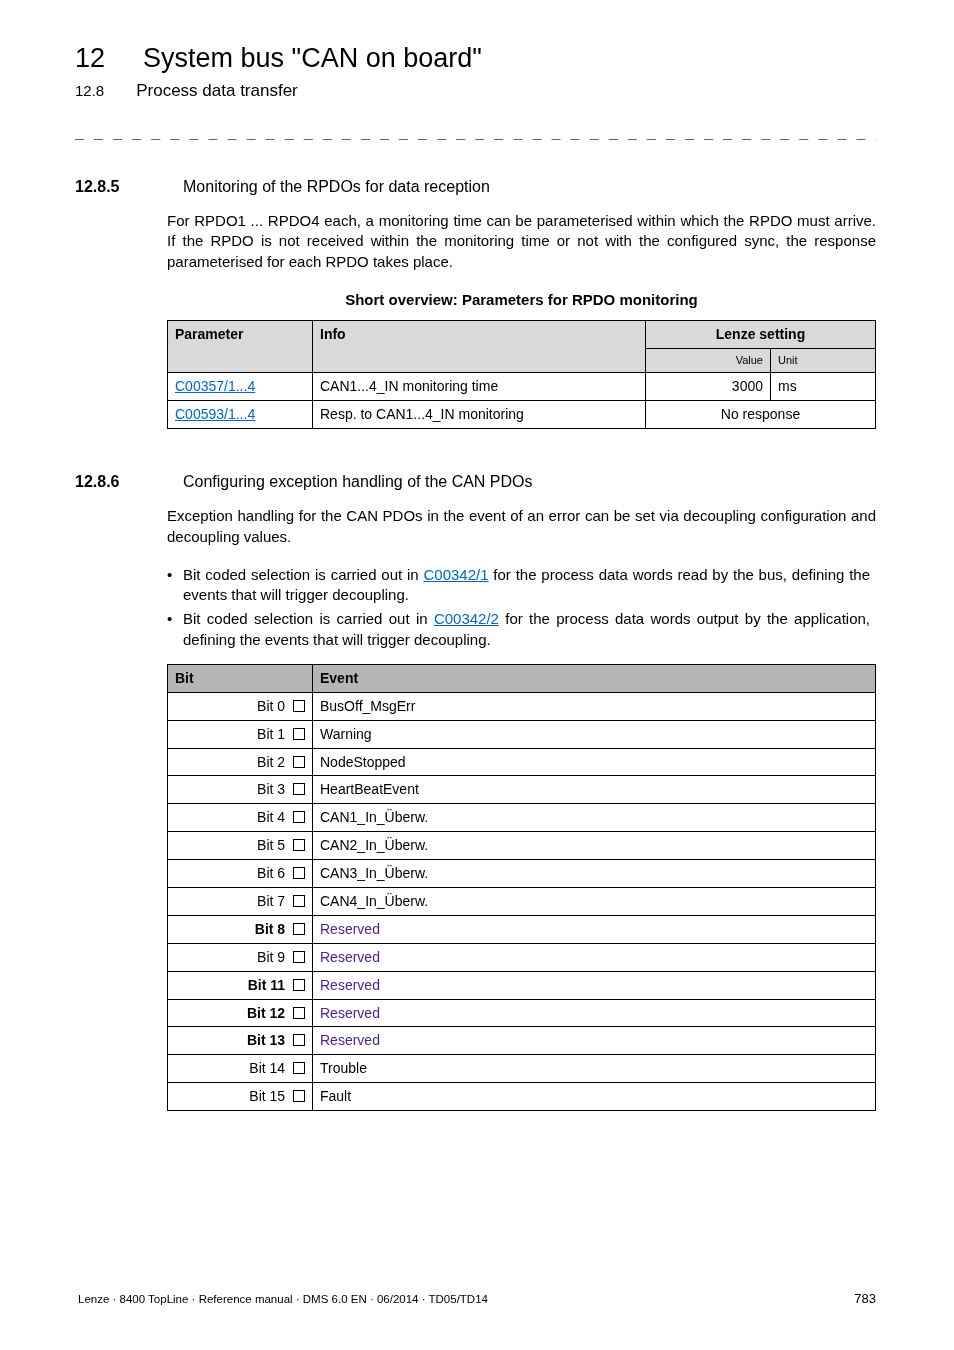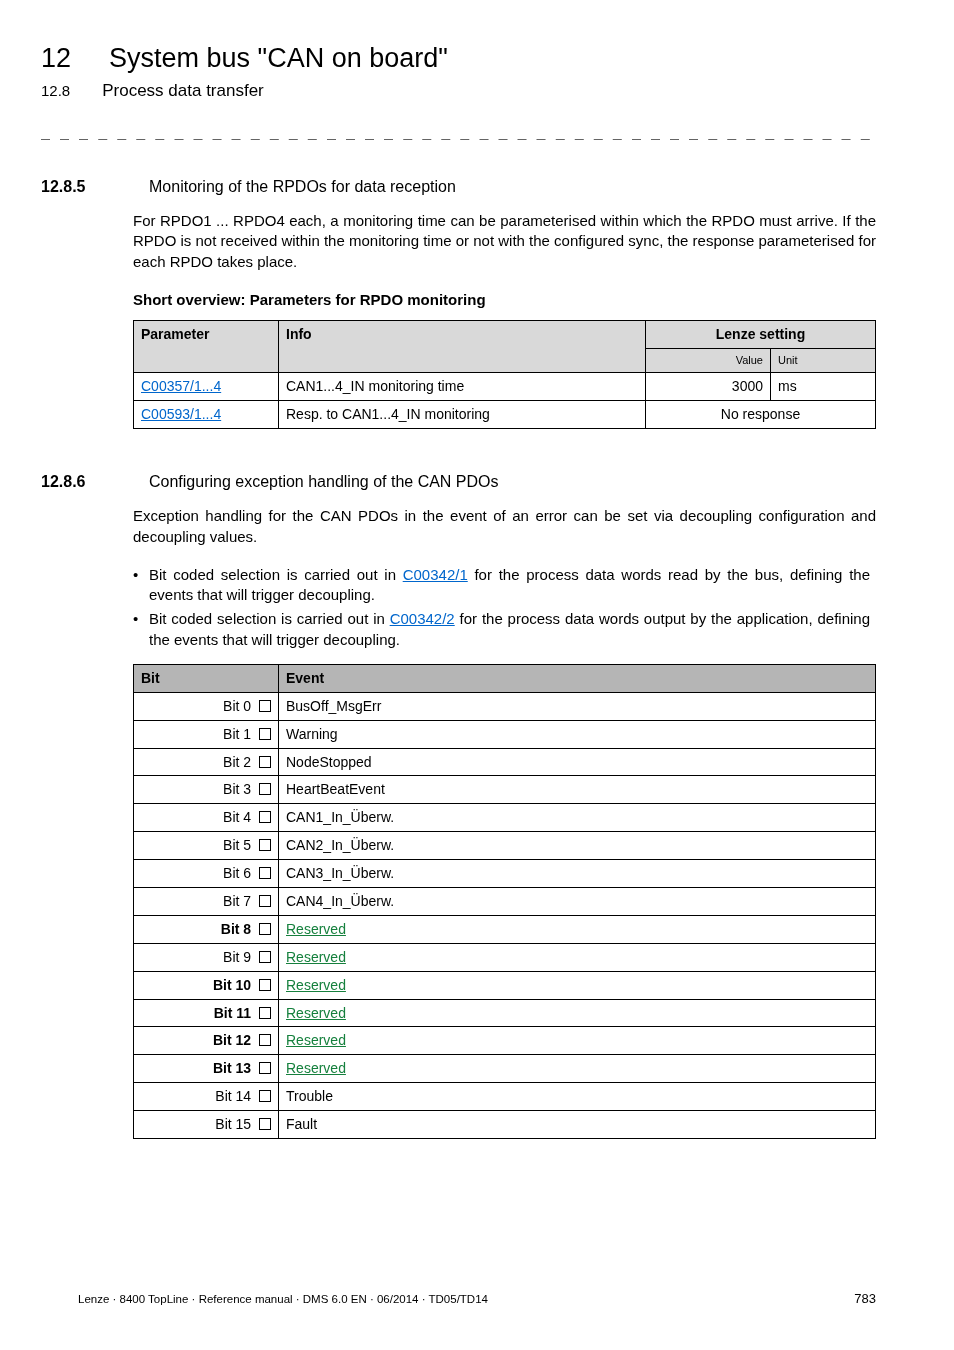--- a/index.html
+++ b/index.html
@@ -12,21 +12,21 @@
     font-family: "Segoe UI", "Helvetica Neue", Arial, sans-serif;
     color: #000;
     font-size: 15px;
     line-height: 1.35;
   }
   .page {
     position: relative;
     width: 954px;
     height: 1350px;
     box-sizing: border-box;
-    padding: 40px 78px 0 41px;
+    padding: 40px 78px 0 75px;
   }
   .chapter-line {
     display: flex;
     align-items: baseline;
     gap: 38px;
     margin-bottom: 2px;
   }
   .chapter-num {
     font-size: 27px;
     font-weight: 400;
@@ -79,20 +79,21 @@
     margin-left: 92px;
     margin-right: 0;
   }
   .para {
     text-align: justify;
     margin: 8px 0 18px 0;
   }
   .short-over {
     font-weight: 700;
     margin: 18px 0 10px 0;
+    text-align: center;
   }
 
   table {
     border-collapse: collapse;
     width: 100%;
     font-size: 14px;
   }
   th, td {
     border: 1px solid #000;
     padding: 4px 7px;
@@ -134,22 +135,21 @@
   .tbl2 th {
     background: #b5b5b5;
     font-weight: 700;
   }
   .tbl2 .bitcol {
     text-align: right;
     width: 130px;
     white-space: nowrap;
   }
   .tbl2 .reserved {
-    color: #15803d;
-    text-decoration: underline;
+    color: #4c1d95;
   }
   .tbl2 .bitlabel {
     font-weight: 400;
   }
   .checkbox {
     display: inline-block;
     width: 10px;
     height: 10px;
     border: 1px solid #000;
     margin-left: 4px;
@@ -283,24 +283,20 @@
           </tr>
           <tr>
             <td class="bitcol"><span class="bitlabel" style="font-weight: 700;">Bit 8 </span><span class="checkbox"></span></td>
             <td class="reserved">Reserved</td>
           </tr>
           <tr>
             <td class="bitcol"><span class="bitlabel" style="font-weight: 400;">Bit 9 </span><span class="checkbox"></span></td>
             <td class="reserved">Reserved</td>
           </tr>
           <tr>
-            <td class="bitcol"><span class="bitlabel" style="font-weight: 700;">Bit 10 </span><span class="checkbox"></span></td>
-            <td class="reserved">Reserved</td>
-          </tr>
-          <tr>
             <td class="bitcol"><span class="bitlabel" style="font-weight: 700;">Bit 11 </span><span class="checkbox"></span></td>
             <td class="reserved">Reserved</td>
           </tr>
           <tr>
             <td class="bitcol"><span class="bitlabel" style="font-weight: 700;">Bit 12 </span><span class="checkbox"></span></td>
             <td class="reserved">Reserved</td>
           </tr>
           <tr>
             <td class="bitcol"><span class="bitlabel" style="font-weight: 700;">Bit 13 </span><span class="checkbox"></span></td>
             <td class="reserved">Reserved</td>

